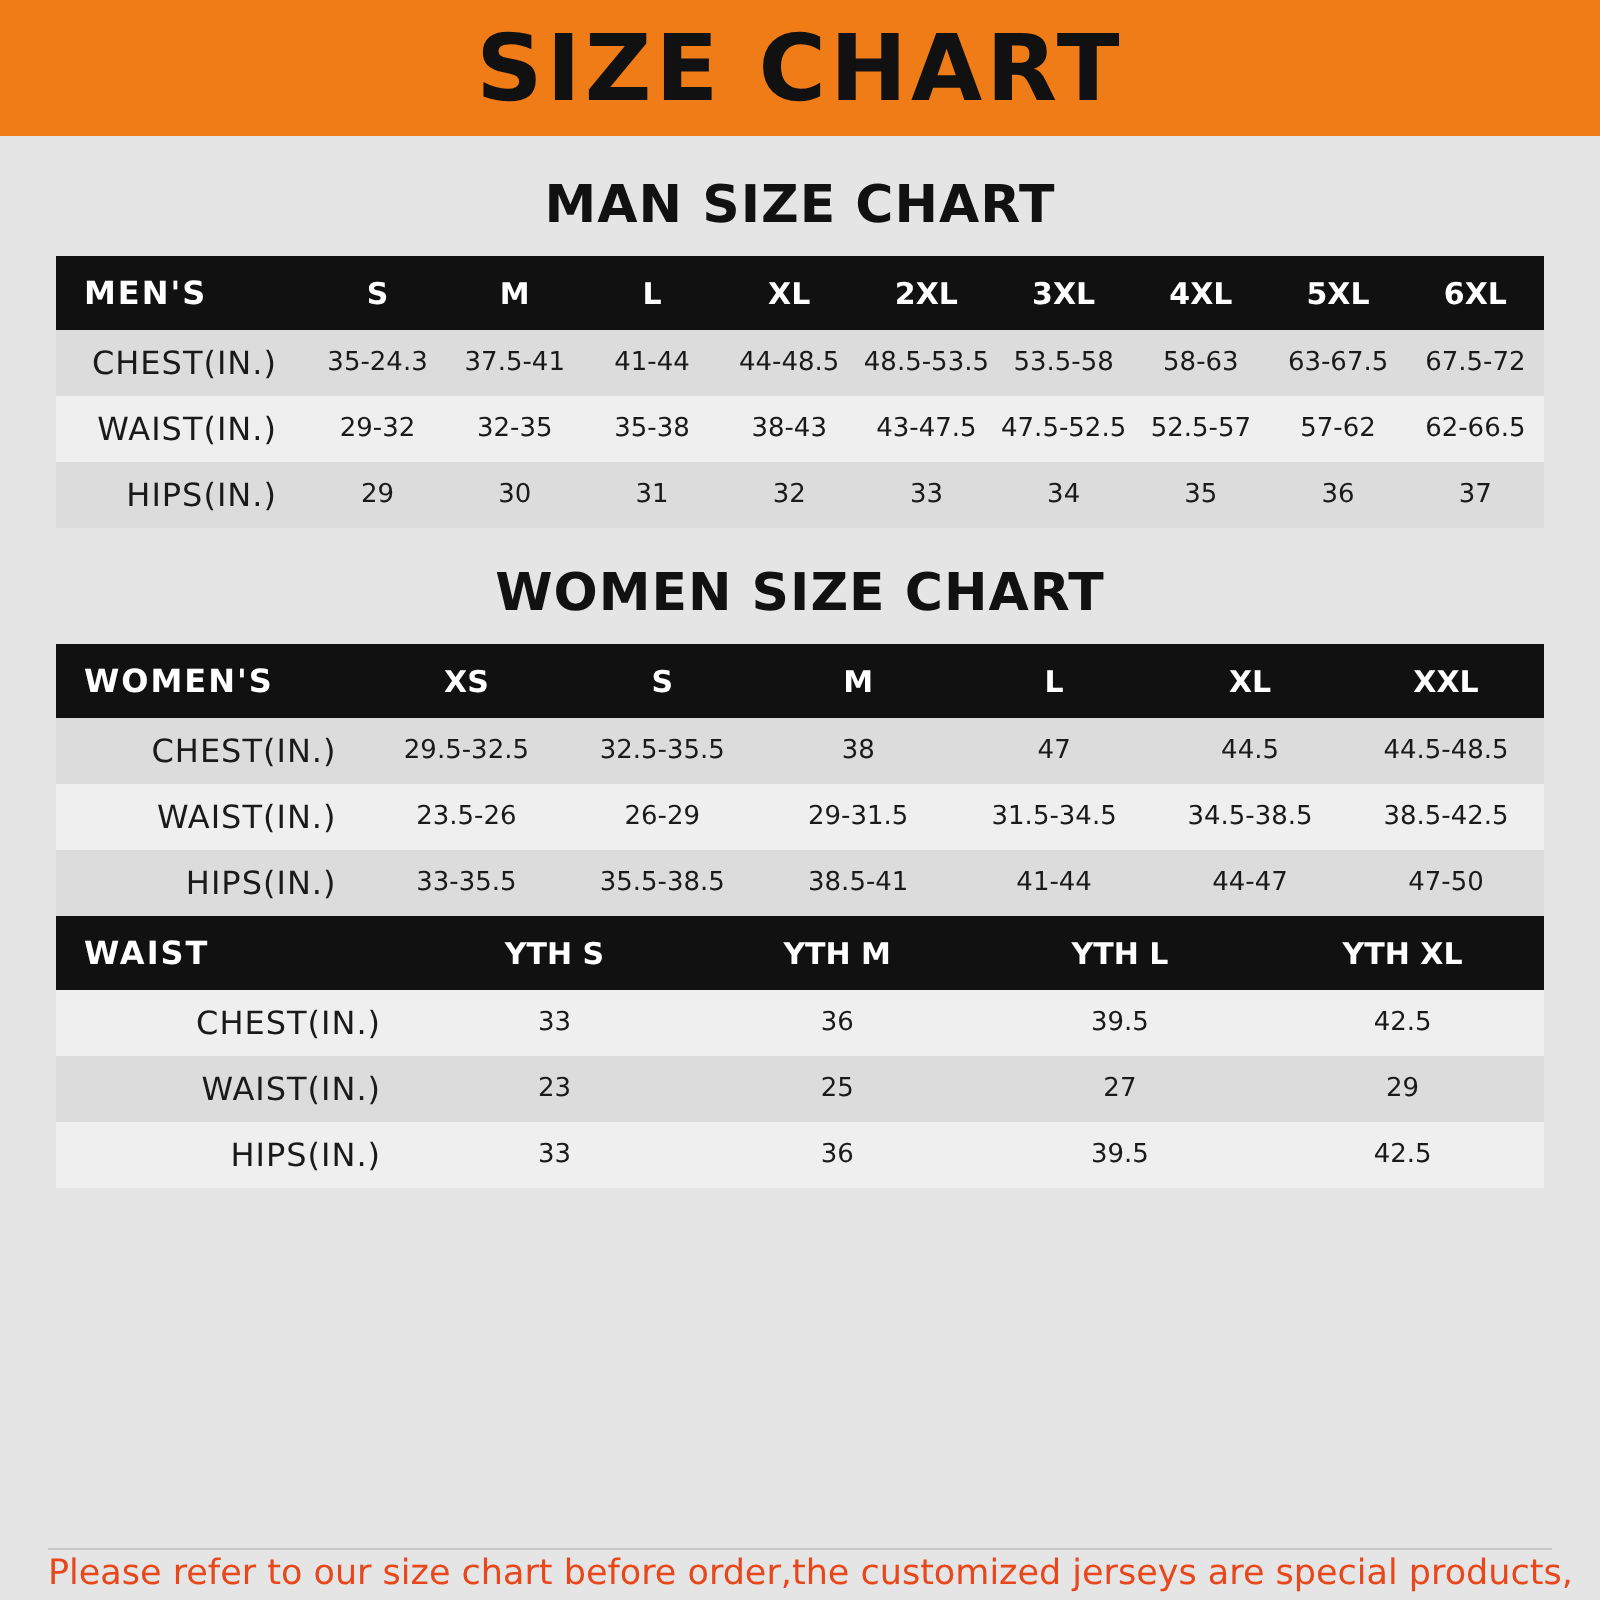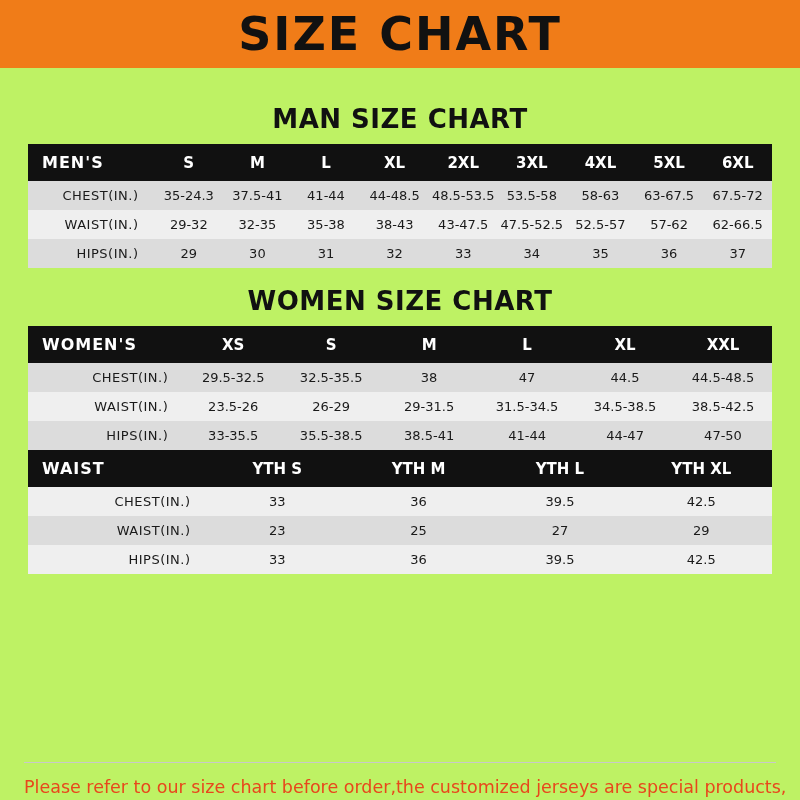--- a/index.html
+++ b/index.html
@@ -10,21 +10,21 @@
     width: 800px;
     height: 800px;
     background: #ffffff;
     font-family: "DejaVu Sans", sans-serif;
     overflow: hidden;
   }
   .page {
     width: 800px;
     height: 800px;
     position: relative;
-    background: #bef264;
+    background: #e5e5e5;
     display: flex;
     flex-direction: column;
   }
   
   .banner {
     height: 68px;
     background: #f07c18;
     display: flex;
     align-items: center;
     justify-content: center;
@@ -34,21 +34,21 @@
     font-family: "DejaVu Sans", sans-serif;
     font-weight: bold;
     font-size: 46px;
     letter-spacing: 2px;
     color: #111111;
     line-height: 1;
   }
   
   .content {
     flex: 1 1 auto;
-    padding: 16px 28px;
+    padding: 0 28px;
     box-sizing: border-box;
   }
   .section-title {
     text-align: center;
     font-family: "DejaVu Sans", sans-serif;
     font-weight: bold;
     font-size: 26px;
     color: #111;
     letter-spacing: 0.5px;
     margin: 18px 0 10px 0;
@@ -79,37 +79,36 @@
   table.size-table tbody td {
     text-align: center;
     font-size: 13px;
     color: #1a1a1a;
     padding: 7px 2px;
     font-family: "DejaVu Sans", sans-serif;
   }
   table.size-table tbody td.first-col {
     text-align: right;
     padding-right: 16px;
-    font-size: 13px;
+    font-size: 16px;
     letter-spacing: 0.5px;
   }
   table.size-table tbody tr.odd td { background: #dcdcdc; }
   table.size-table tbody tr.even td { background: #efefef; }
 
   
   .men-table col.c0    { width: 17%; }
   .women-table col.c0  { width: 21%; }
   .youth-table col.c0  { width: 24%; }
   .youth-table col.cx  { width: 19%; }
 
   
   .note {
     margin: 16px 24px 0 24px;
     border-top: 1px solid #c9c9c9;
-    padding-top: 12px;
     color: #e8471c;
     font-size: 17.5px;
     line-height: 1.45;
     font-family: "DejaVu Sans", sans-serif;
   }
   .note div { white-space: nowrap; }
 </style>
 </head>
 <body>
 

